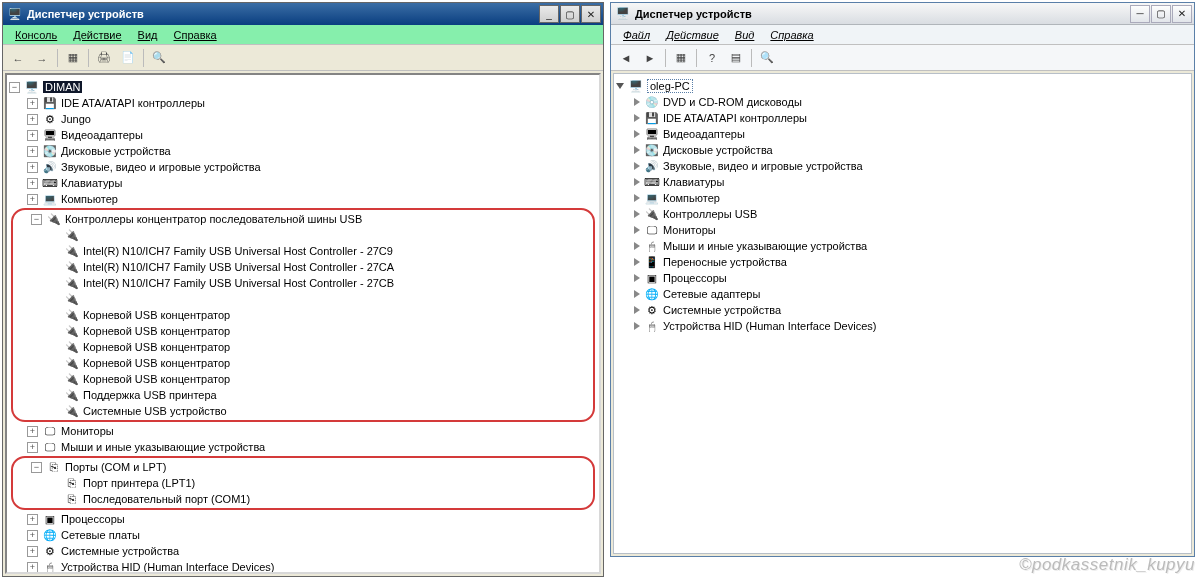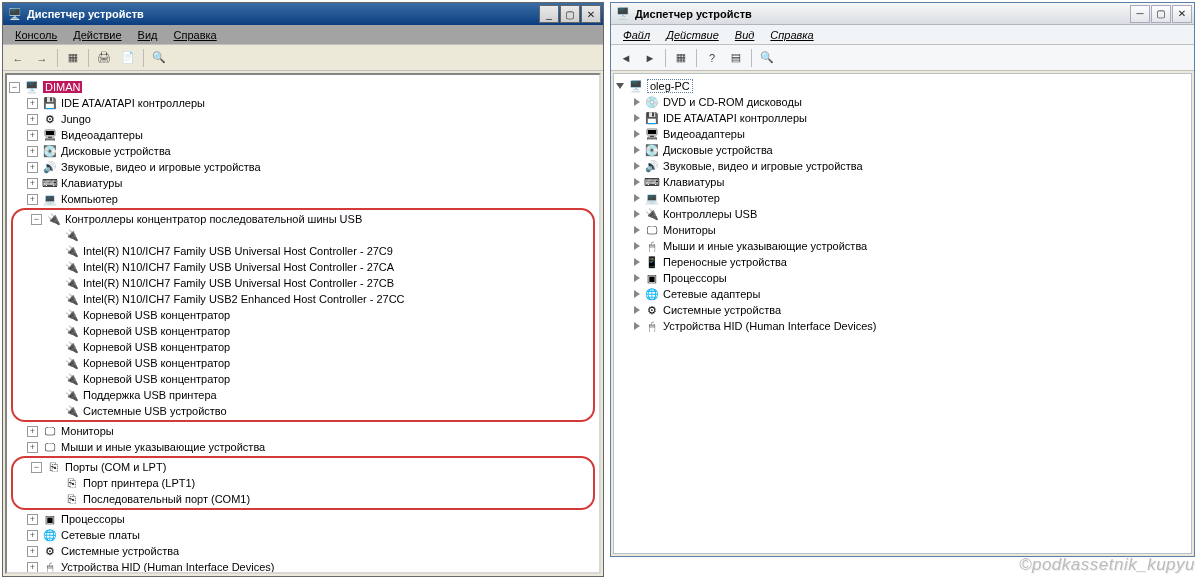--- a/index.html
+++ b/index.html
@@ -42,21 +42,21 @@
   width: 20px; height: 18px;
   background: linear-gradient(#eaeaea,#cfcfcf);
   border: 1px solid #666;
   font-size: 10px;
   display:flex;align-items:center;justify-content:center;
   color:#222;
 }
 .window.right .winbtn { border-color: #aab; background: linear-gradient(#fdfdfd,#e2e5ea); }
 .menubar {
   height: 20px;
-  background: #a3a3a3;
+  background: #86efac;
   border-bottom: 1px solid #c0c0c0;
   display: flex;
   align-items: center;
   padding: 0 4px;
 }
 .window.right .menubar { background: #f0f4f7; font-style: italic; }
 .menuitem { padding: 2px 8px; cursor: default; }
 .menuitem u { text-decoration: underline; }
 .toolbar {
   height: 26px;
@@ -102,21 +102,21 @@
   cursor: pointer;
 }
 .exp.none { border: none; background: transparent; }
 .nicon {
   width: 16px; height: 14px;
   margin-right: 3px;
   display:flex;align-items:center;justify-content:center;
   font-size: 11px;
 }
 .nlabel { color: #000; }
-.nlabel.sel { background: #be185d; color: #fff; padding: 0 2px; }
+.nlabel.sel { background: #0f172a; color: #fff; padding: 0 2px; }
 .nlabel.sel2 { border: 1px dotted #5a7fa8; padding: 0 2px; }
 .highlight {
   border: 2px solid #d43a3a;
   border-radius: 14px;
   margin: 1px 2px;
   padding: 1px 0;
 }
 .tri {
   width: 0; height: 0;
   border-style: solid;
@@ -264,21 +264,20 @@
                     <div class="node">
     <span class="exp none"></span>
     <span class="nicon">🔌</span>
     <span class="nlabel">Intel(R) N10/ICH7 Family USB Universal Host Controller - 27CB</span>
                     </div>
                   </li>
                   <li>
                     <div class="node">
     <span class="exp none"></span>
     <span class="nicon">🔌</span>
-    <span class="nlabel">Intel(R) N10/ICH7 Family USB2 Enhanced Host Controller - 27CC</span>
                     </div>
                   </li>
                   <li>
                     <div class="node">
     <span class="exp none"></span>
     <span class="nicon">🔌</span>
     <span class="nlabel">Корневой USB концентратор</span>
                     </div>
                   </li>
                   <li>

